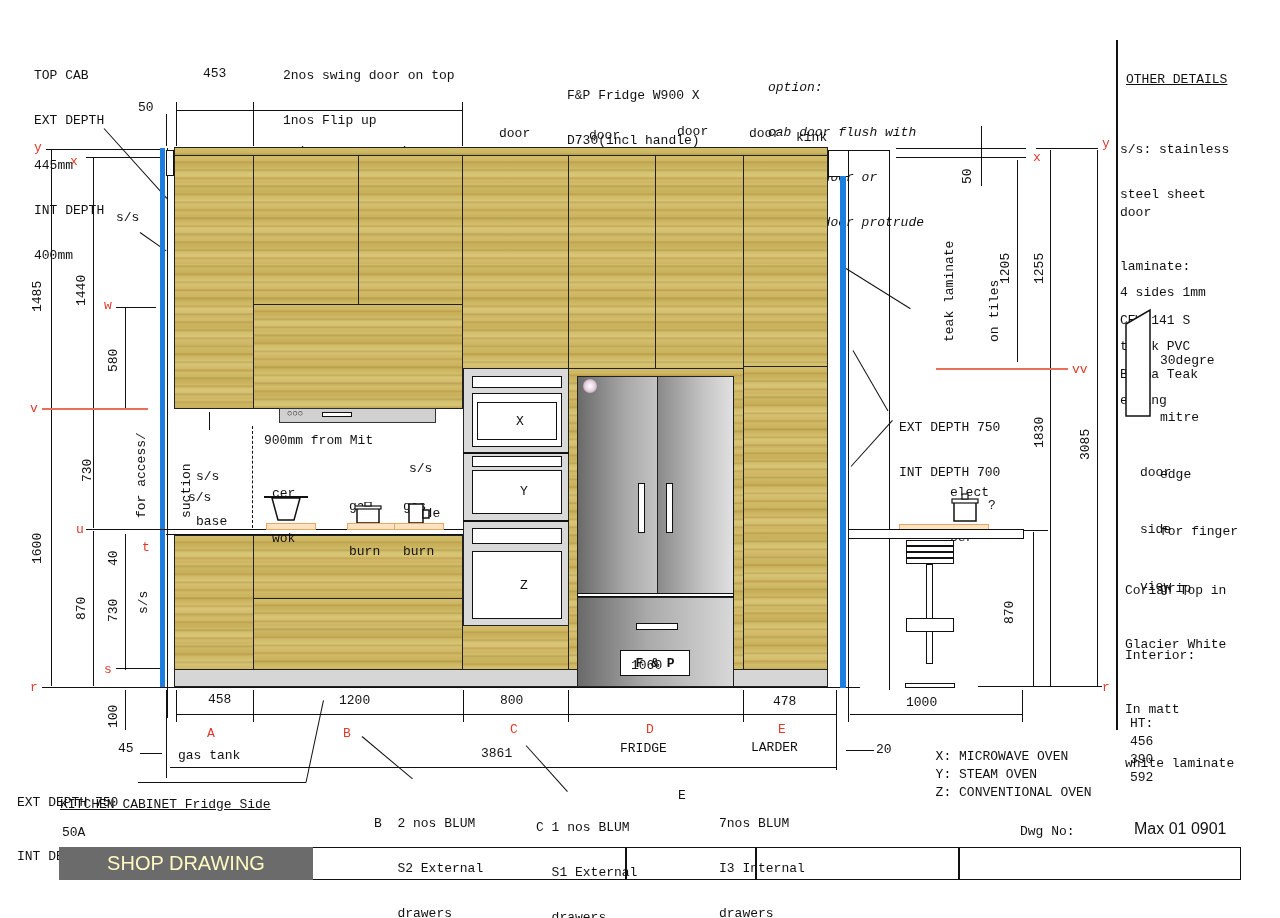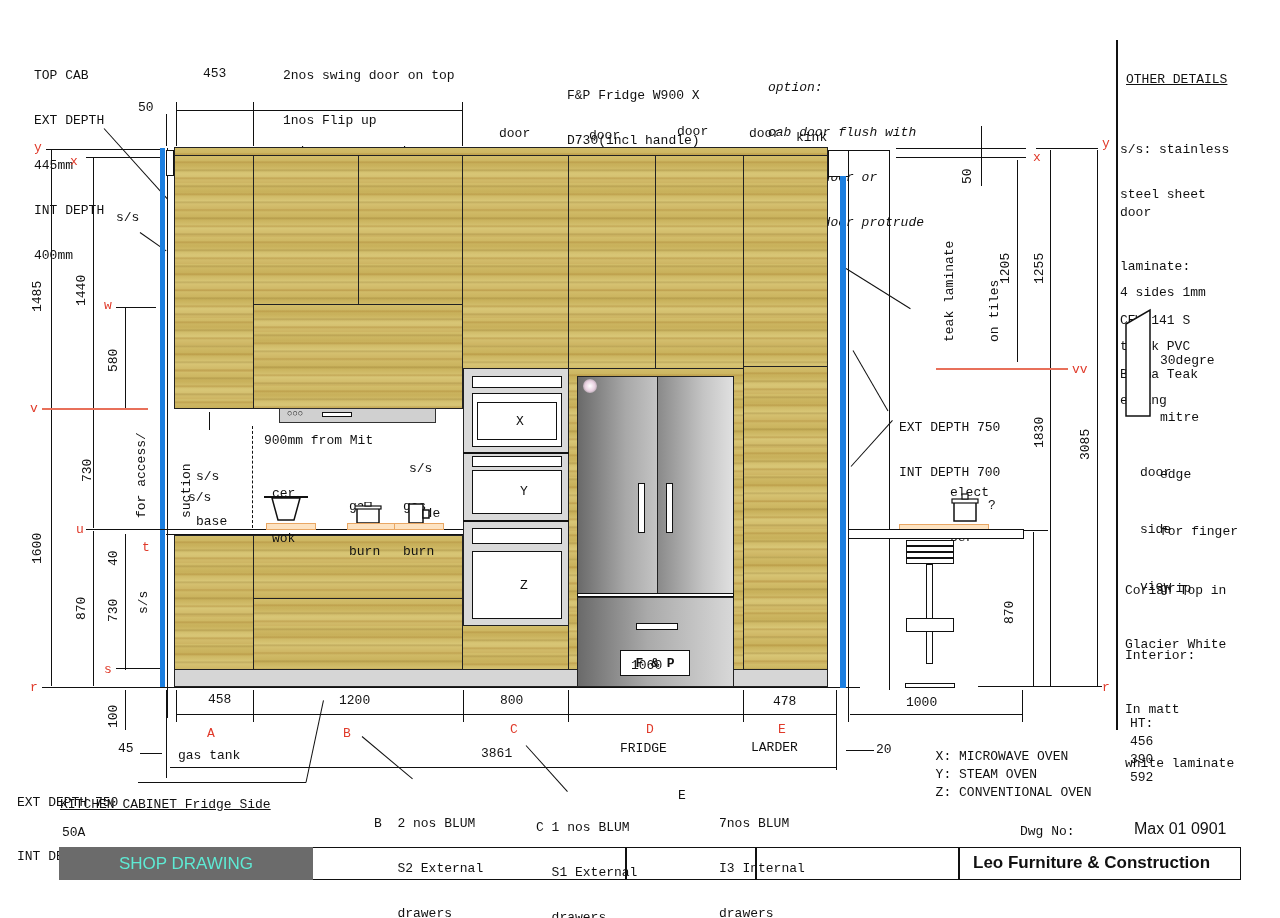--- a/index.html
+++ b/index.html
@@ -396,20 +396,19 @@
 <div class="t" style="left:1130px;top:734px;">456</div>
 <div class="t" style="left:1130px;top:752px;">390</div>
 <div class="t" style="left:1130px;top:770px;">592</div>
 
 <div class="t" style="left:60px;top:797px;text-decoration:underline;">KITCHEN CABINET Fridge Side</div>
 <div class="t" style="left:62px;top:825px;">50A</div>
 <div class="t" style="left:1020px;top:824px;">Dwg No:</div>
 <div class="t sans" style="left:1134px;top:820px;font-size:16px;line-height:18px;">Max 01 0901</div>
 
 <div style="position:absolute;left:59px;top:847px;width:254px;height:33px;background:#6b6b6b;display:flex;align-items:center;justify-content:center;">
-  <span class="sans" style="color:#5eead4;font-size:17px;text-align:center;">SHOP DRAWING</span>
+  <span class="sans" style="color:#fef9c3;font-size:20px;text-align:center;">SHOP DRAWING</span>
 </div>
 <div style="position:absolute;left:313px;top:847px;width:928px;height:33px;border:1.5px solid #111;box-sizing:border-box;border-left:none;">
   <div class="line" style="left:312px;top:0;width:1.5px;height:31px;"></div>
   <div class="line" style="left:442px;top:0;width:1.5px;height:31px;"></div>
   <div class="line" style="left:645px;top:0;width:1.5px;height:31px;"></div>
-  <div class="sans" style="position:absolute;left:660px;top:5px;font-size:17px;font-weight:bold;white-space:nowrap;">Leo Furniture &amp; Construction</div>
 </div>
 
 </body></html>

